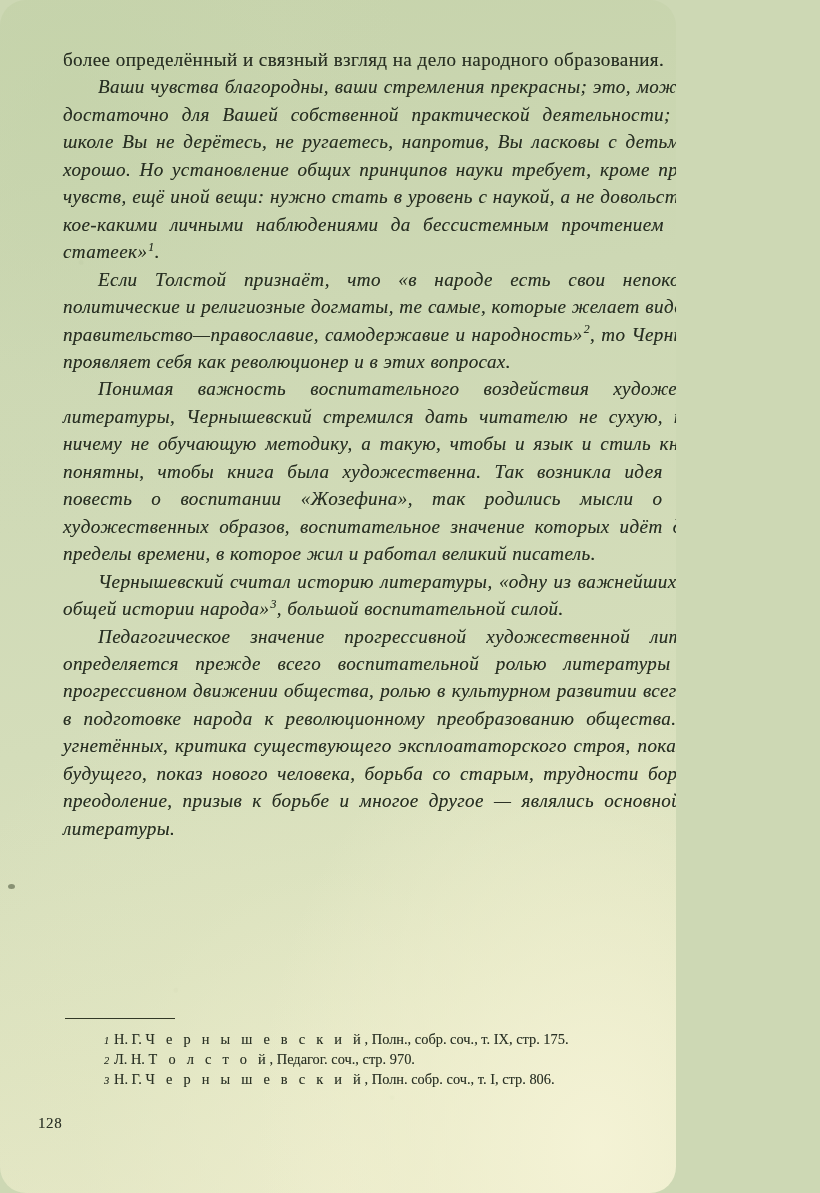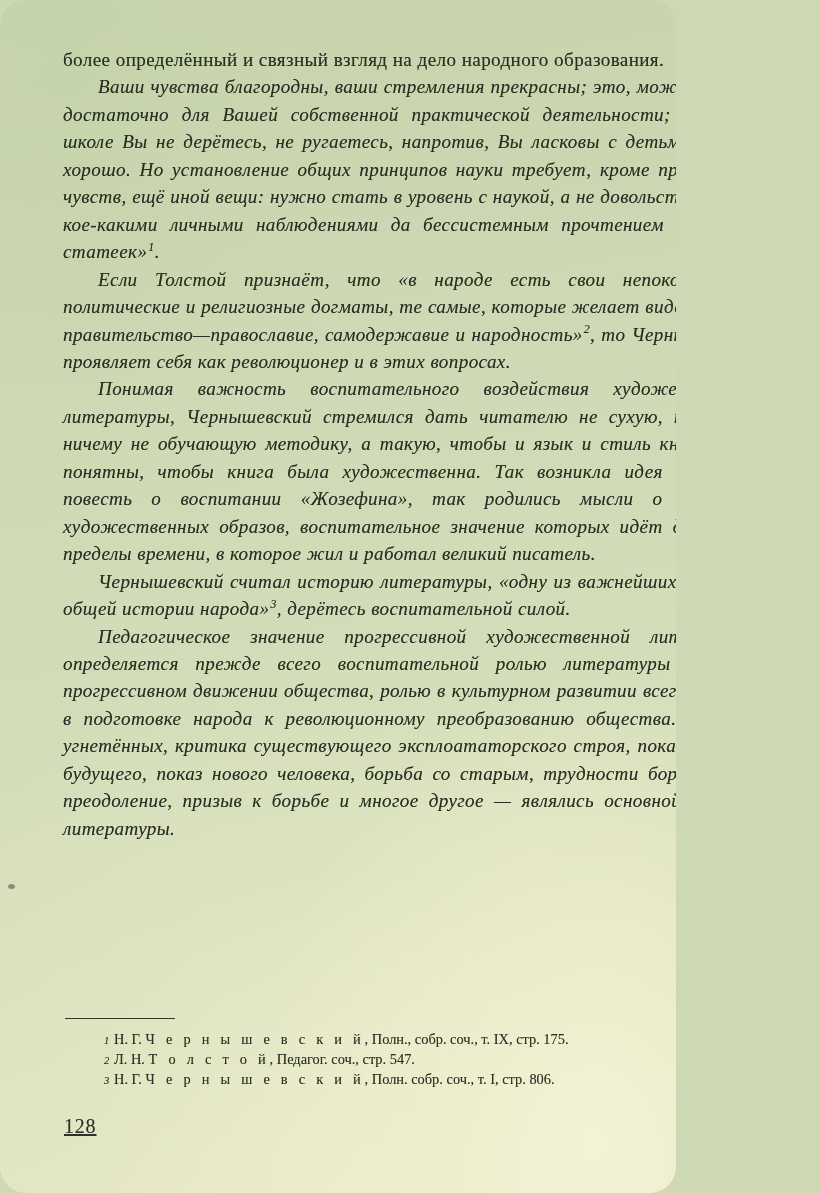--- a/index.html
+++ b/index.html
@@ -116,27 +116,26 @@
     font-style: italic;
   }
   .spaced {
     letter-spacing: 0.26em;
     margin-top: 28px;
   }
 
   
   .folio {
     position: absolute;
-    left: 64px;
+    left: 38px;
     top: 1115px;
-    font-size: 20px;
+    font-size: 15px;
     color: #2b3226;
     letter-spacing: 0.04em;
     text-shadow: 0 0 0.5px rgba(40,48,34,0.4);
-    text-decoration: underline;
   }
 </style>
 </head>
 <body>
 
 <div class="scan-page">
 
   <div class="scan-noise"></div>
   <div class="edge-speck"></div>
 
@@ -145,37 +144,37 @@
     <p class="body-par cont"><span>более определённый и связный взгляд на дело народного образования.</span></p>
 
     <p class="body-par indent"><span>Ваши чувства благородны, ваши стремления прекрасны; это, может быть, достаточно для Вашей собственной практической деятельности; в вашей школе Вы не дерётесь, не ругаетесь, напротив, Вы ласковы с детьми — это хорошо. Но установление общих принципов науки требует, кроме прекрасных чувств, ещё иной вещи: нужно стать в уровень с наукой, а не довольствоваться кое-какими личными наблюдениями да бессистемным прочтением кое-каких статеек»</span><sup class="fn-ref">1</sup><span>.</span></p>
 
 
     <p class="body-par indent"><span>Если Толстой признаёт, что «в народе есть свои непоколебимые, политические и религиозные догматы, те самые, которые желает видеть в нём правительство—православие, самодержавие и народность»</span><sup class="fn-ref">2</sup><span>, то Чернышевский проявляет себя как революционер и в этих вопросах.</span></p>
 
     <p class="body-par indent"><span>Понимая важность воспитательного воздействия художественной литературы, Чернышевский стремился дать читателю не сухую, казённую, ничему не обучающую методику, а такую, чтобы и язык и стиль книги были понятны, чтобы книга была художественна. Так возникла идея написать повесть о воспитании «Жозефина», так родились мысли о создании художественных образов, воспитательное значение которых идёт далеко за пределы времени, в которое жил и работал великий писатель.</span></p>
 
 
-    <p class="body-par indent"><span>Чернышевский считал историю литературы, «одну из важнейших требует общей истории народа»</span><sup class="fn-ref">3</sup><span>, дерётесь воспитательной силой.</span></p>
+    <p class="body-par indent"><span>Чернышевский считал историю литературы, «одну из важнейших требует общей истории народа»</span><sup class="fn-ref">3</sup><span>, большой воспитательной силой.</span></p>
 
     <p class="body-par indent"><span>Педагогическое значение прогрессивной художественной литературы определяется прежде всего воспитательной ролью литературы в этом прогрессивном движении общества, ролью в культурном развитии всего народа, в подготовке народа к революционному преобразованию общества. Защита угнетённых, критика существующего эксплоататорского строя, показ идеалов будущего, показ нового человека, борьба со старым, трудности борьбы и их преодоление, призыв к борьбе и многое другое — являлись основной задачей литературы.</span></p>
 
 
   </div>
 
   <div class="footnote-block">
     <div class="footnote-rule"></div>
     <ul class="footnote-list">
 
       <li class="footnote-item">
         <span class="footnote-num">1</span><span>Н. Г.</span><span>&nbsp;</span><span class="spaced">Ч е р н ы ш е в с к и й</span><span>, Полн., собр. соч., т. IX, стр. 175.</span>
       </li>
 
       <li class="footnote-item">
-        <span class="footnote-num">2</span><span>Л. Н.</span><span>&nbsp;</span><span class="spaced">Т о л с т о й</span><span>, Педагог. соч., стр. 547.</span>
+        <span class="footnote-num">2</span><span>Л. Н.</span><span>&nbsp;</span><span class="spaced">Т о л с т о й</span><span>, Педагог. соч., стр. 970.</span>
       </li>
 
       <li class="footnote-item">
         <span class="footnote-num">3</span><span>Н. Г.</span><span>&nbsp;</span><span class="spaced">Ч е р н ы ш е в с к и й</span><span>, Полн. собр. соч., т. I, стр. 806.</span>
       </li>
 
     </ul>
   </div>
 
   <div class="folio">128</div>

